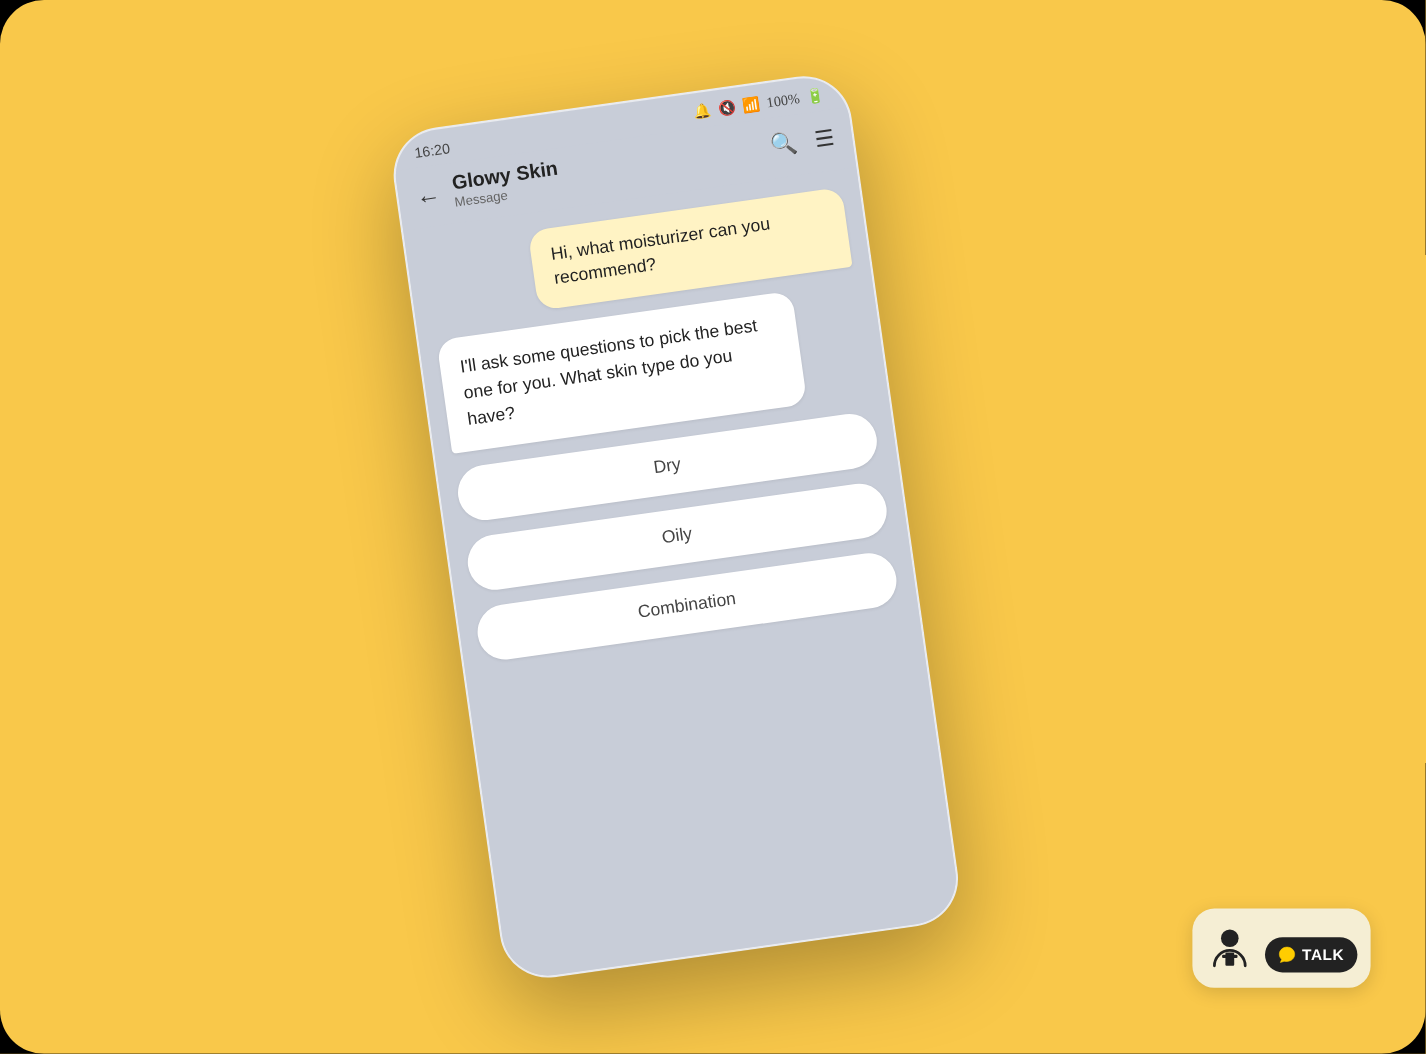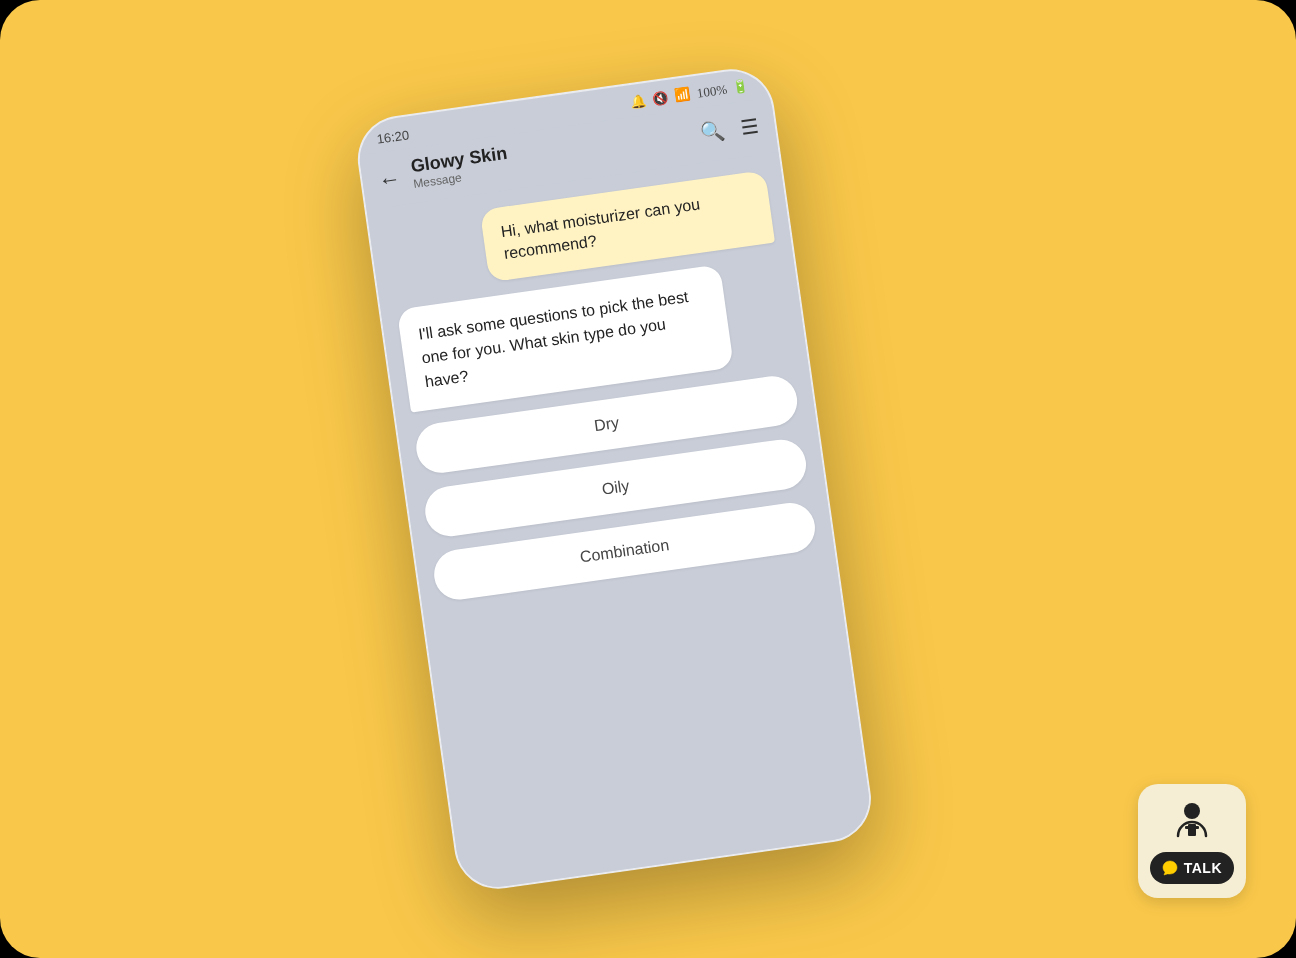--- a/index.html
+++ b/index.html
@@ -178,22 +178,21 @@
 
     
     .floating-widget {
       position: absolute;
       bottom: 60px;
       right: 50px;
       background: #F5EED4;
       border-radius: 20px;
       padding: 14px 12px;
       display: flex;
-      flex-direction: column;
-      align-items: center;
+      align-items: flex-end;
       gap: 10px;
       box-shadow: 0 4px 16px rgba(0,0,0,0.15);
     }
 
     .widget-person-icon {
       width: 44px;
       height: 44px;
       display: flex;
       align-items: center;
       justify-content: center;

